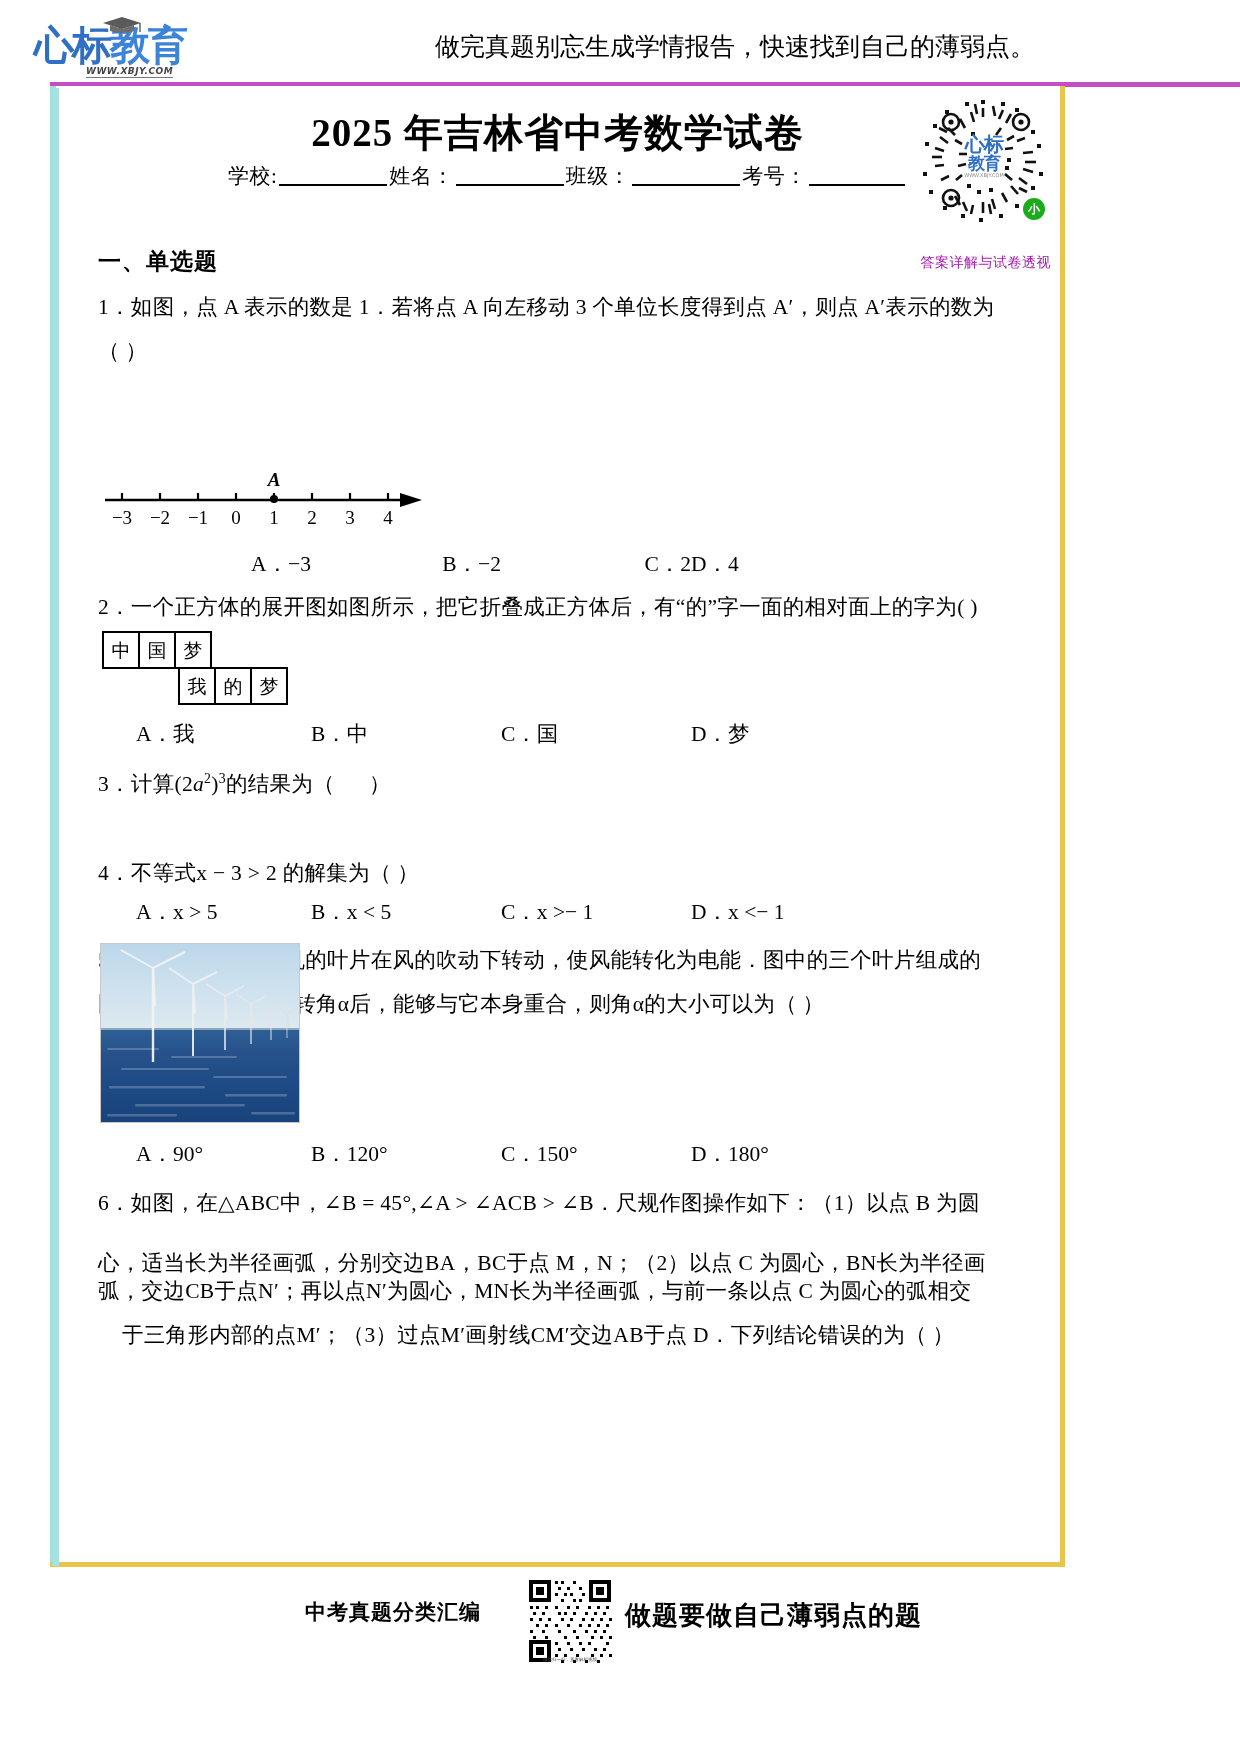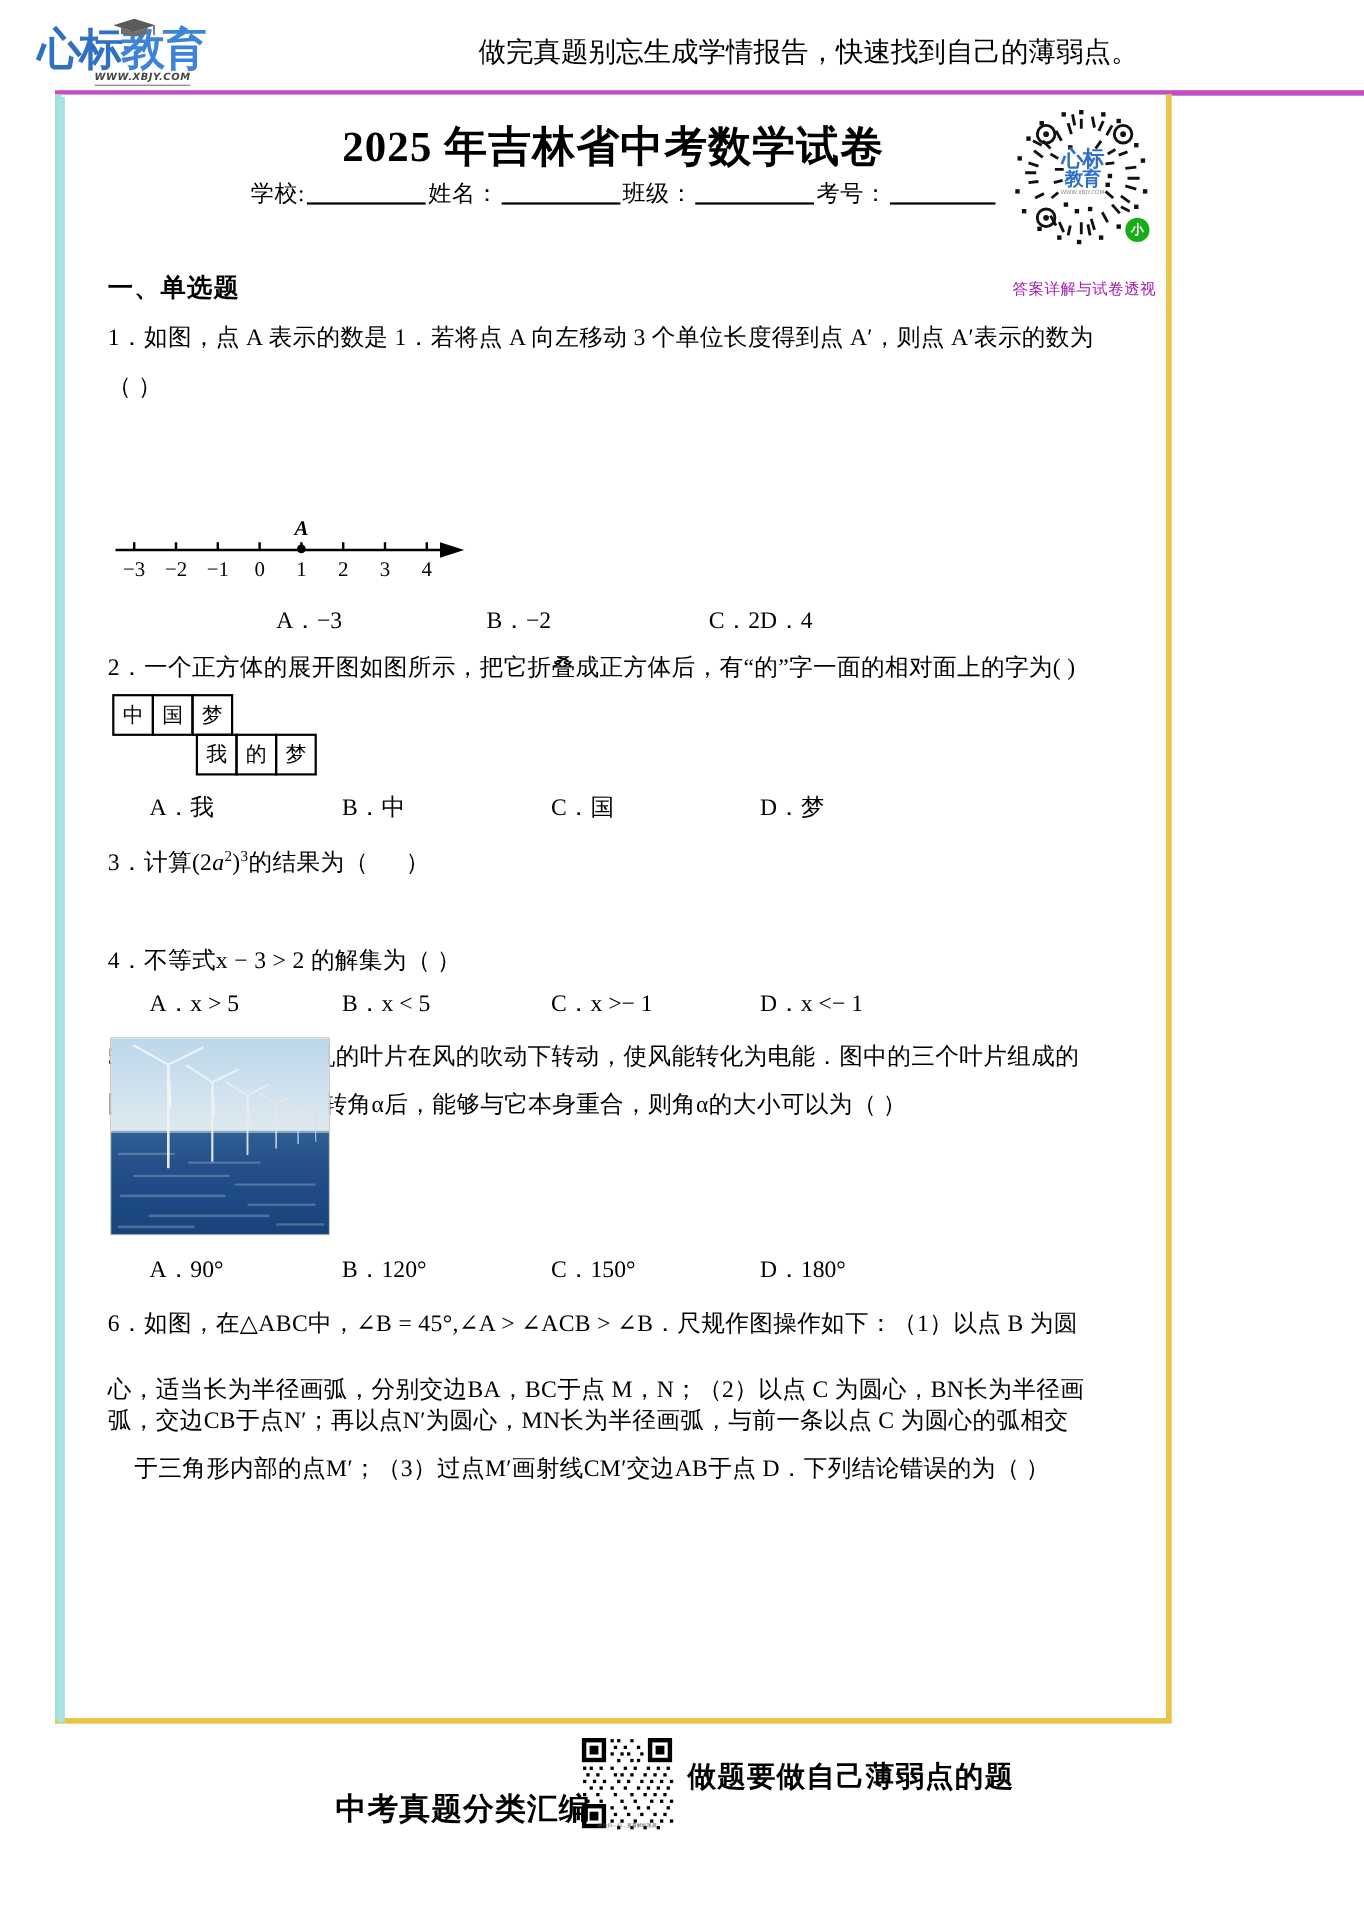--- a/index.html
+++ b/index.html
@@ -179,24 +179,23 @@
     background:linear-gradient(#2d5f95 0%, #27518a 25%, #1e4b86 55%, #18427a 100%); }
   .ph-horizon { position:absolute; left:0; top:84px; width:200px; height:3px;
     background:#8fa7bd; }
 
   
   .footer-qr {
     position:absolute; left:527px; top:1578px; width:86px; height:86px;
   }
   .foot-left {
     position:absolute; left:305px; top:1598px;
-    font-size:28px; font-weight:bold;
+    font-size:21px; font-weight:bold;
     font-family:"DejaVu Sans","Liberation Sans",serif;
     letter-spacing:1px;
-    margin-top:28px;
   }
   .foot-right {
     position:absolute; left:625px; top:1598px;
     font-size:26px; font-weight:bold;
     font-family:"DejaVu Sans","Liberation Sans",serif;
     letter-spacing:1px;
   }
   .foot-qr-cap {
     position:absolute; left:530px; top:1657px; width:80px;
     font-size:4.5px; text-align:center; color:#555;

